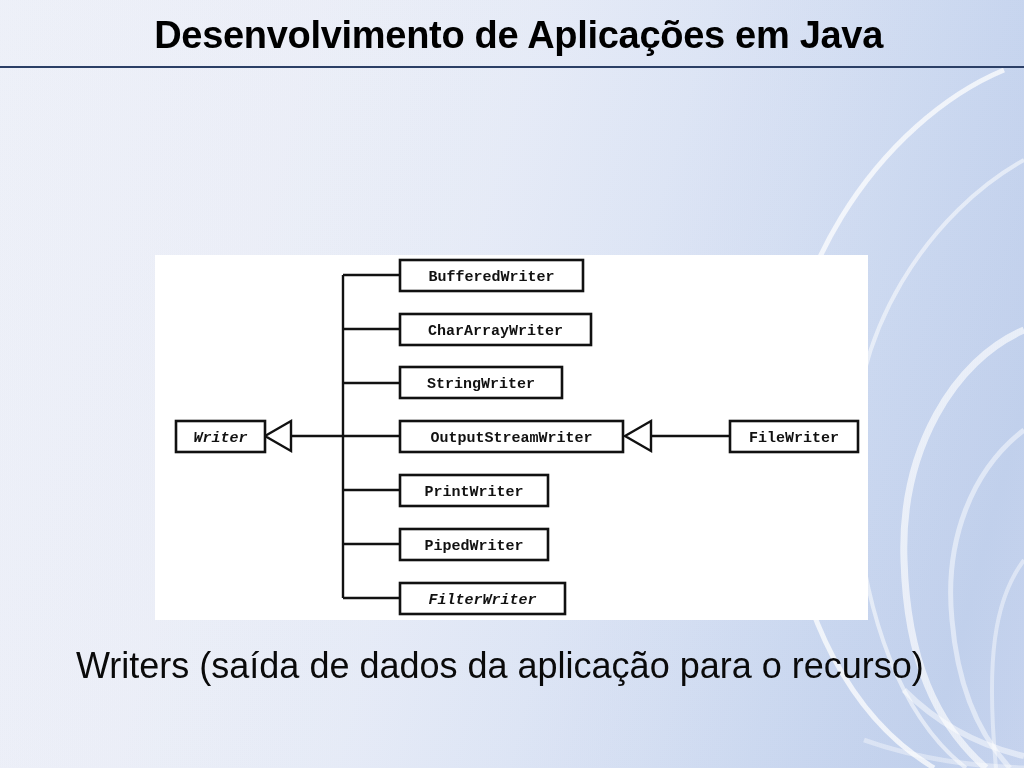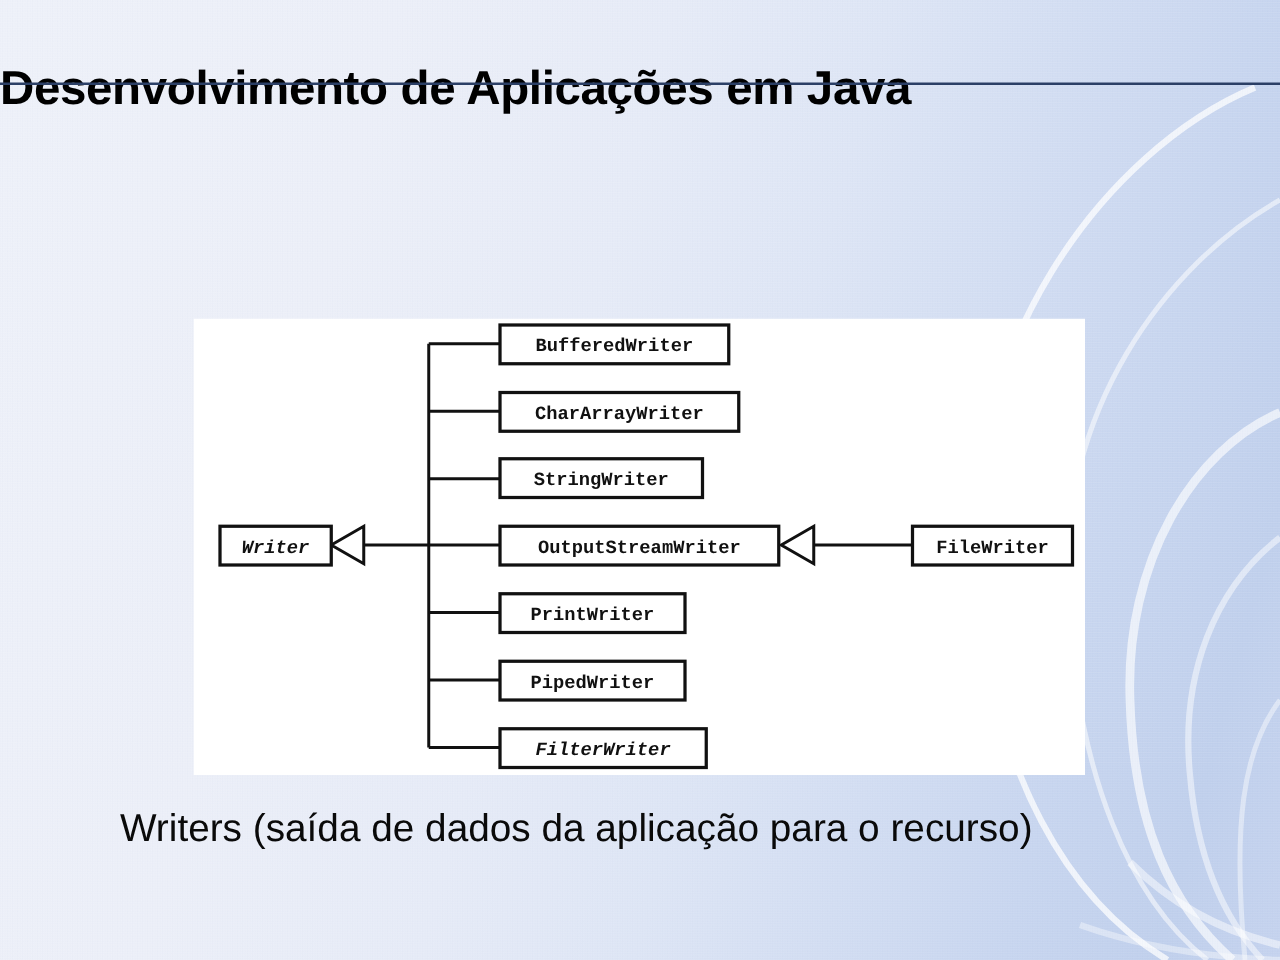--- a/index.html
+++ b/index.html
@@ -56,28 +56,27 @@
     left: 0;
     top: 0;
     width: 1024px;
     height: 70px;
   }
   #page-title {
     position: absolute;
     left: 0;
     top: 14px;
     width: 883px;
-    text-align: left;
+    text-align: right;
     font-size: 38px;
     font-weight: bold;
     color: #000000;
     letter-spacing: -0.3px;
     white-space: nowrap;
     font-family: "Liberation Sans", sans-serif;
-    margin-top: 36px;
   }
   #title-rule {
     position: absolute;
     left: 0;
     top: 66px;
     width: 1024px;
     height: 2px;
     background: #2b3f66;
   }
 
@@ -94,23 +93,23 @@
     font-family: "Liberation Mono", "DejaVu Sans Mono", monospace;
     font-weight: bold;
     font-style: italic;
     font-size: 30px;
     letter-spacing: .5px;
   }
 
   
   #caption {
     position: absolute;
-    left: 96px;
+    left: 76px;
     top: 645px;
-    font-size: 31px;
+    font-size: 36px;
     color: #0a0a0a;
     white-space: nowrap;
   }
 
   
   #diagram-panel {
     position: absolute;
     left: 155px;
     top: 255px;
     width: 713px;

